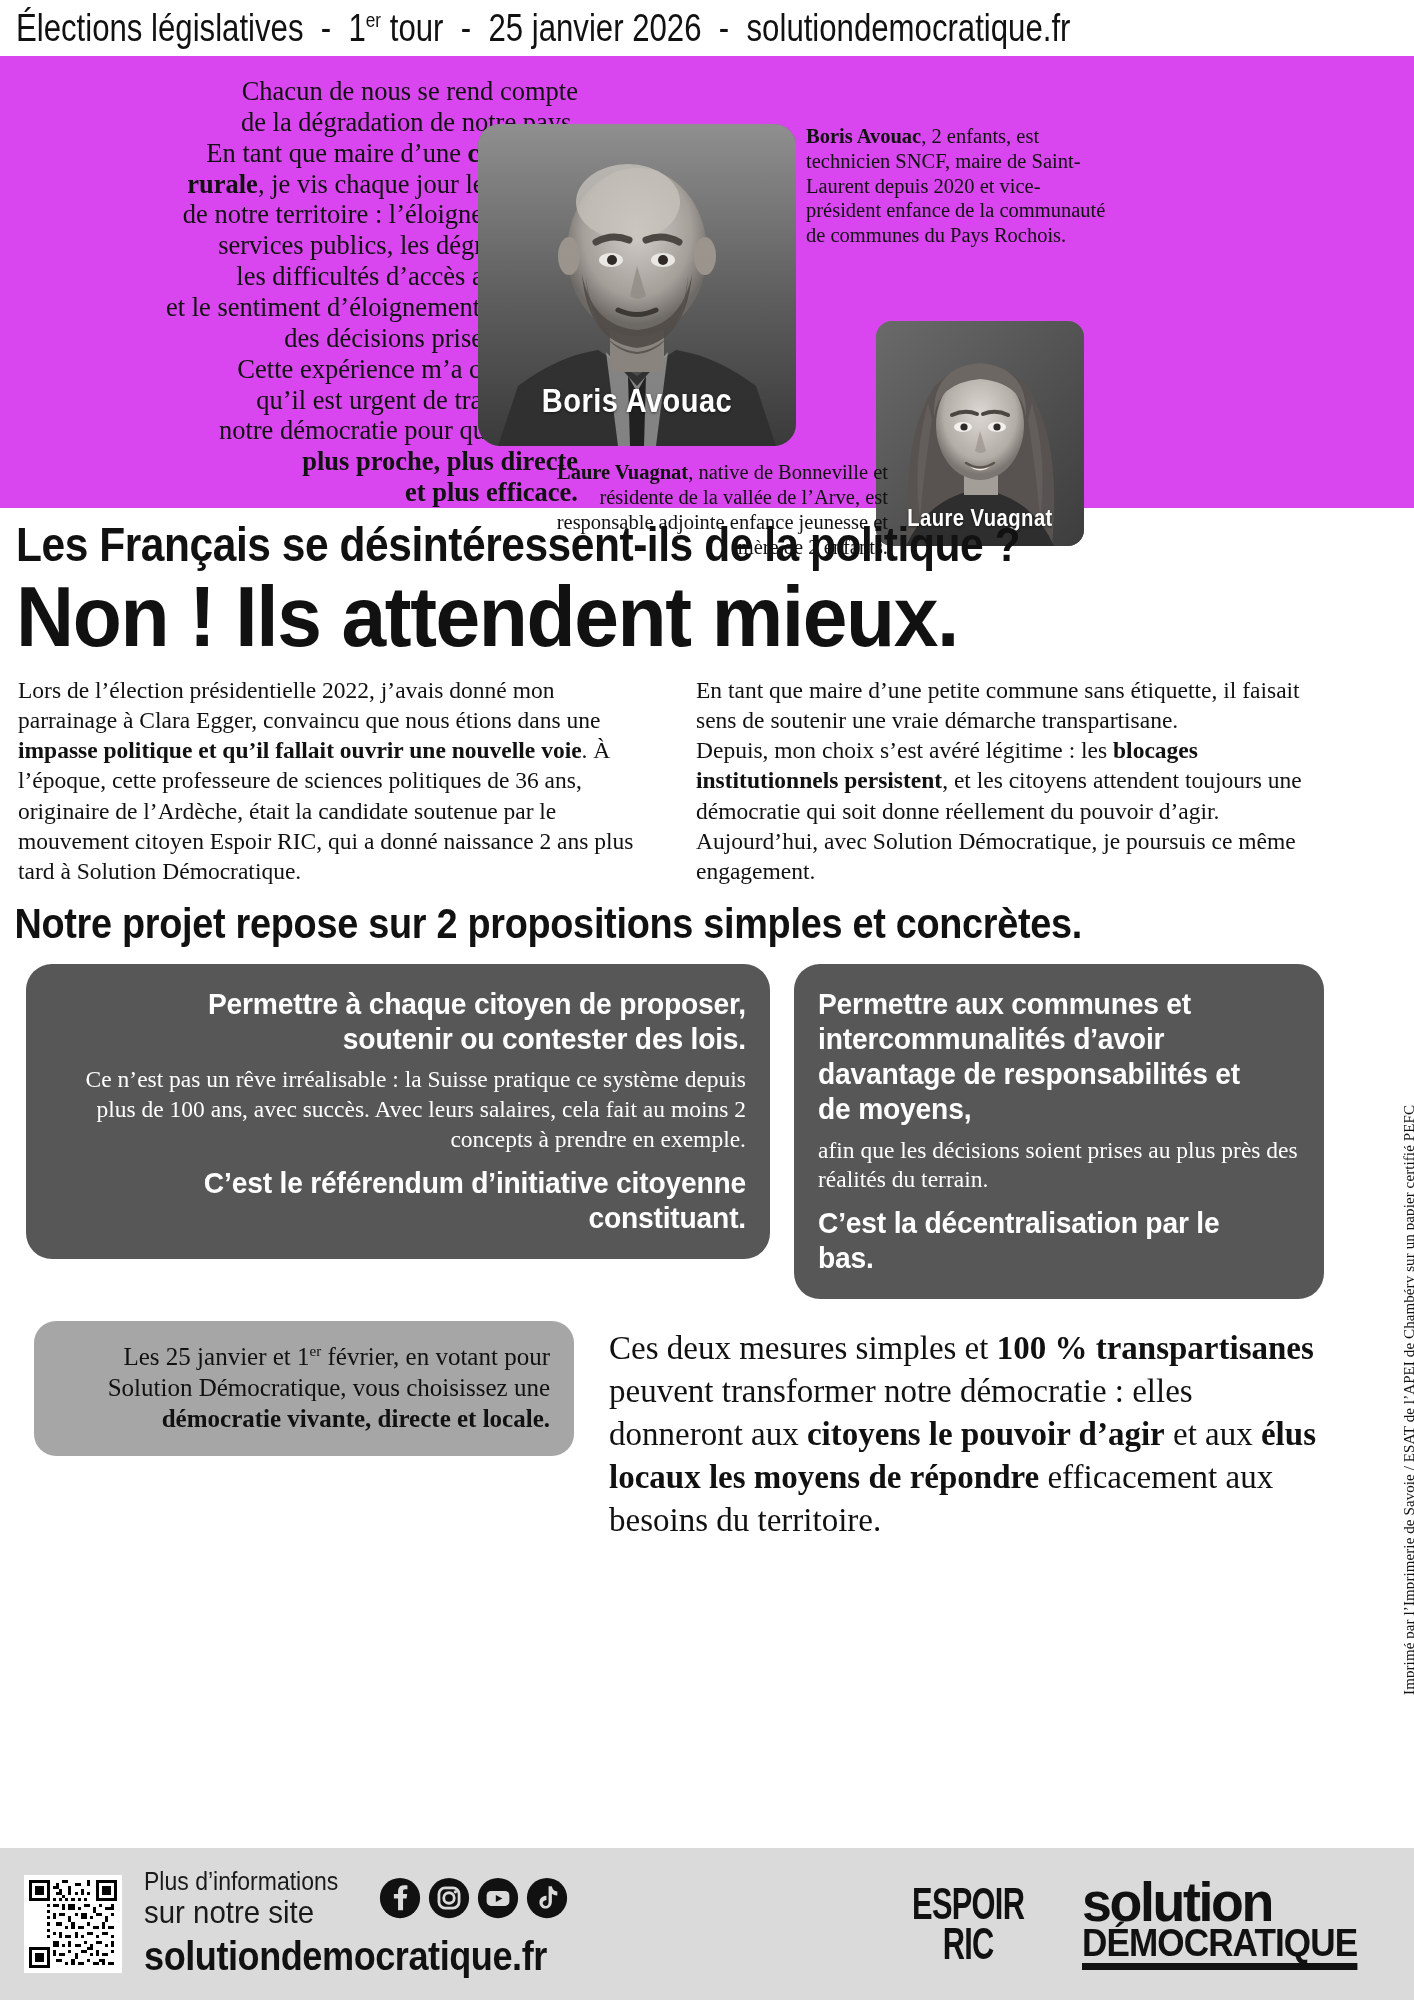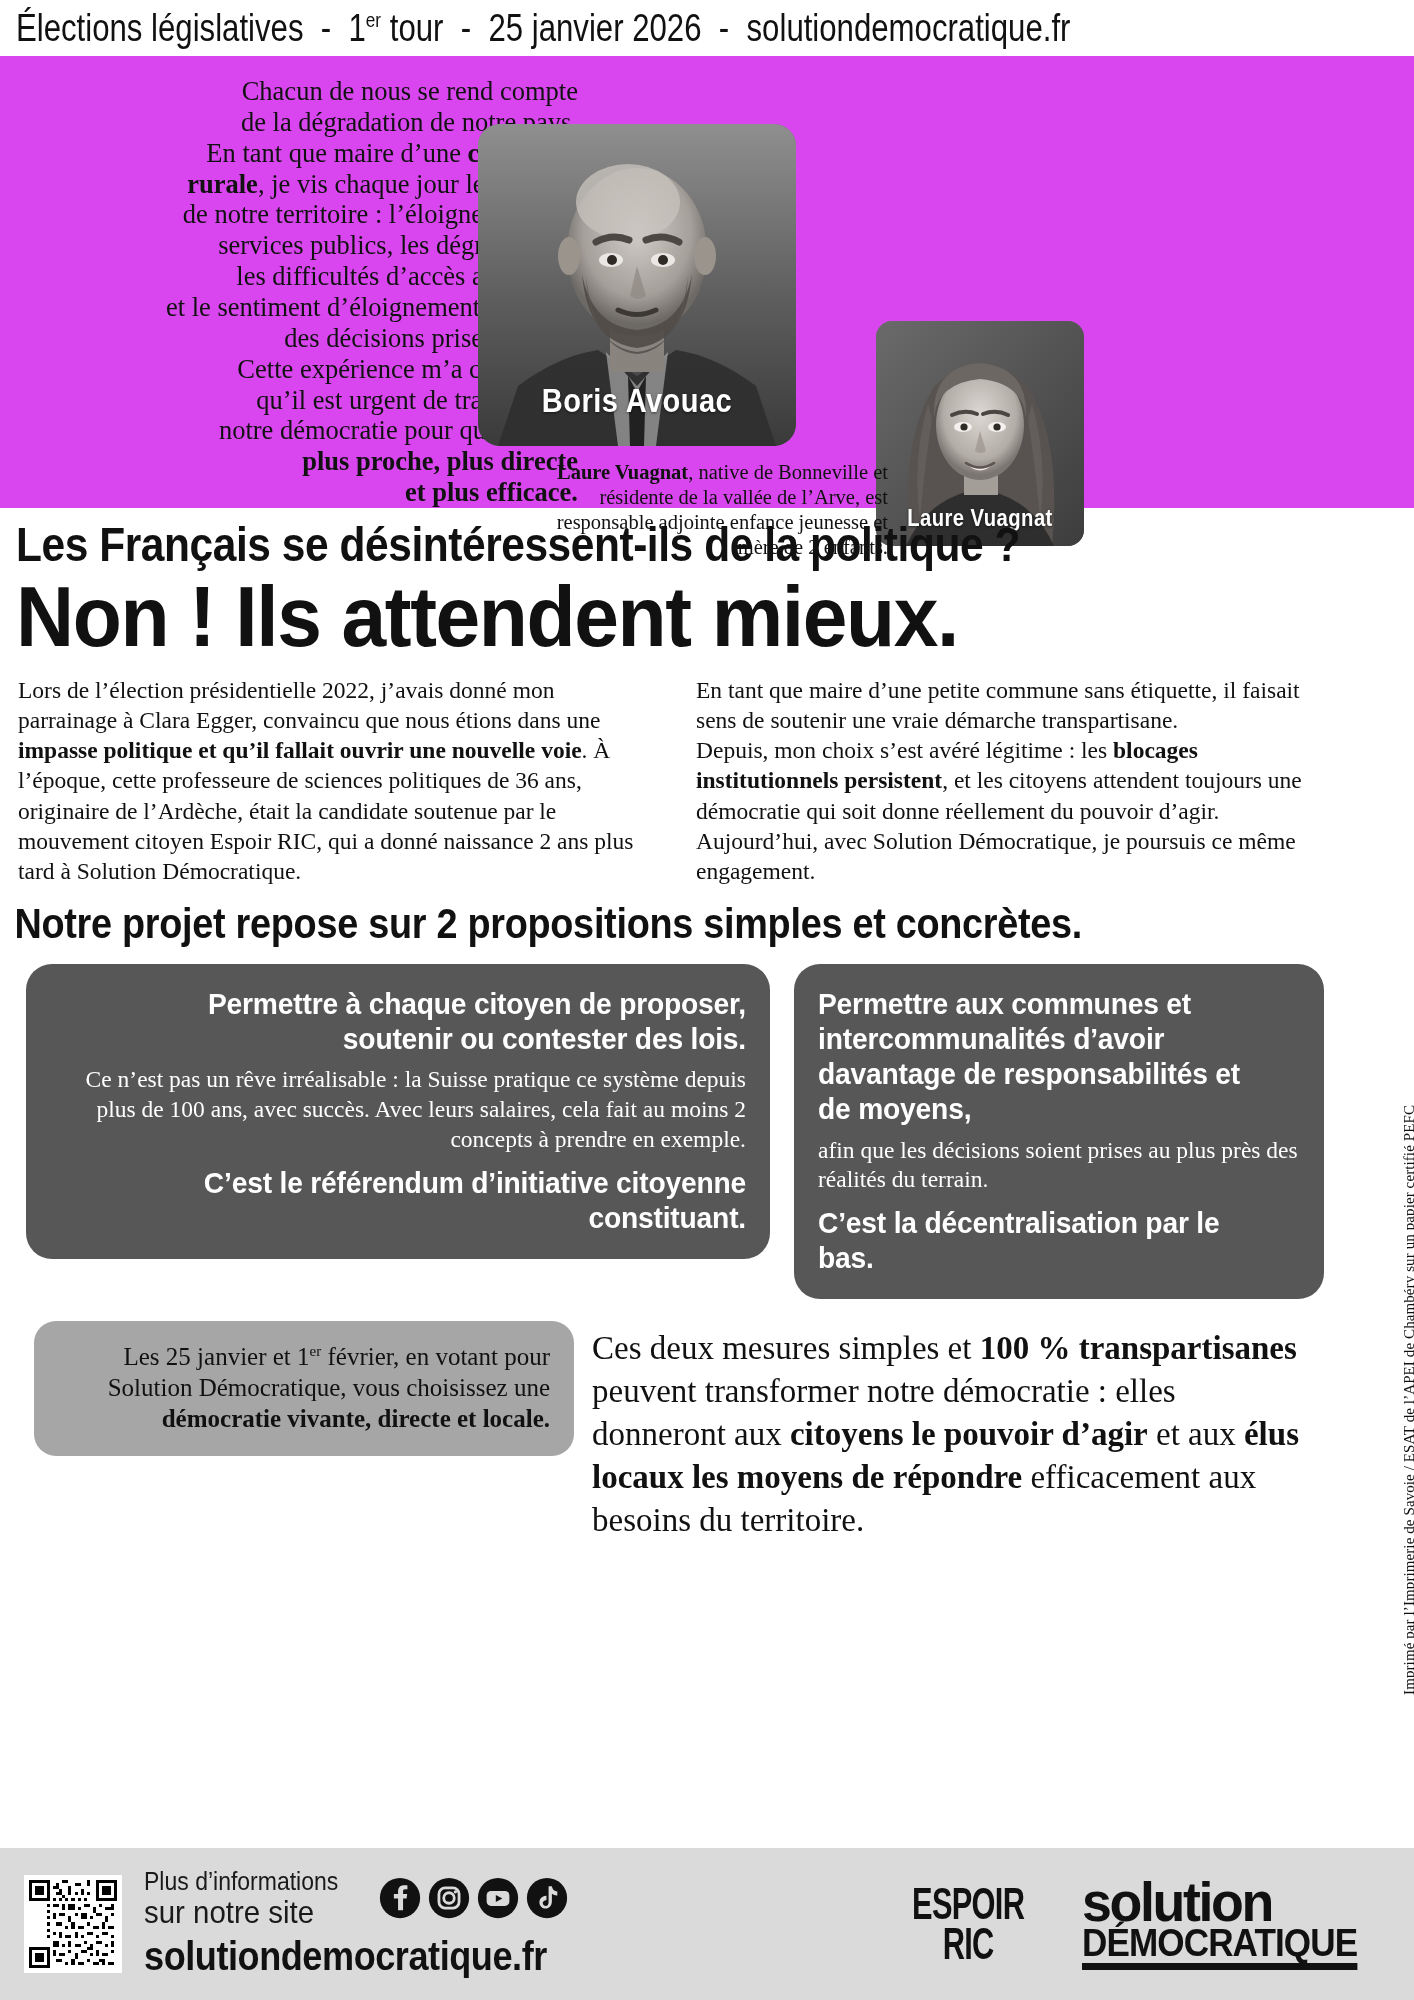--- a/index.html
+++ b/index.html
@@ -186,21 +186,21 @@
     font-size:30px;
     line-height:1.17;
     margin-top:10px;
     transform:scaleX(0.94);
     letter-spacing:-0.2px;
   }
 
   
   .bottom-row{
     display:flex;
-    gap:18px;
+    gap:35px;
     padding:22px 22px 0 34px;
     align-items:flex-start;
   }
   .vote-box{
     background:#a6a6a6;
     color:#111;
     border-radius:22px;
     width:540px;
     padding:20px 24px 22px 24px;
     text-align:right;
@@ -381,20 +381,23 @@
       <path d="M104 150 q6 68 55 74 q49 -6 55 -74 q-10 52 -55 56 q-45 -4 -55 -56 Z" fill="#504b46" opacity="0.92"></path>
       <path d="M108 152 q4 70 51 76 q47 -6 51 -76 q-8 74 -51 78 q-43 -4 -51 -78 Z" fill="#5b5650"></path>
 
       <path d="M140 186 q19 9 38 0" stroke="#3a3632" stroke-width="5" fill="none" stroke-linecap="round"></path>
 
       <rect width="318" height="322" fill="url(#bgB)" opacity="0.06"></rect>
     </svg>
     <div class="name-tag">Boris Avouac</div>
   </div>
 
+  <div class="bio-boris">
+    <b>Boris Avouac</b><span>, 2 enfants, est technicien SNCF, maire de Saint-Laurent depuis 2020 et vice-président enfance de la communauté de communes du Pays Rochois.</span>
+  </div>
 
   <div class="photo-laure">
     <svg class="ph-img" viewBox="0 0 208 225" preserveAspectRatio="xMidYMid slice">
       <defs>
         <linearGradient id="bgL" x1="0" y1="0" x2="1" y2="1">
           <stop offset="0%" stop-color="#6a6a6a"></stop>
             <stop offset="100%" stop-color="#3d3d3d"></stop>
         </linearGradient>
         <radialGradient id="faceL" cx="50%" cy="40%" r="55%">
           <stop offset="0%" stop-color="#ddd8d3"></stop>

